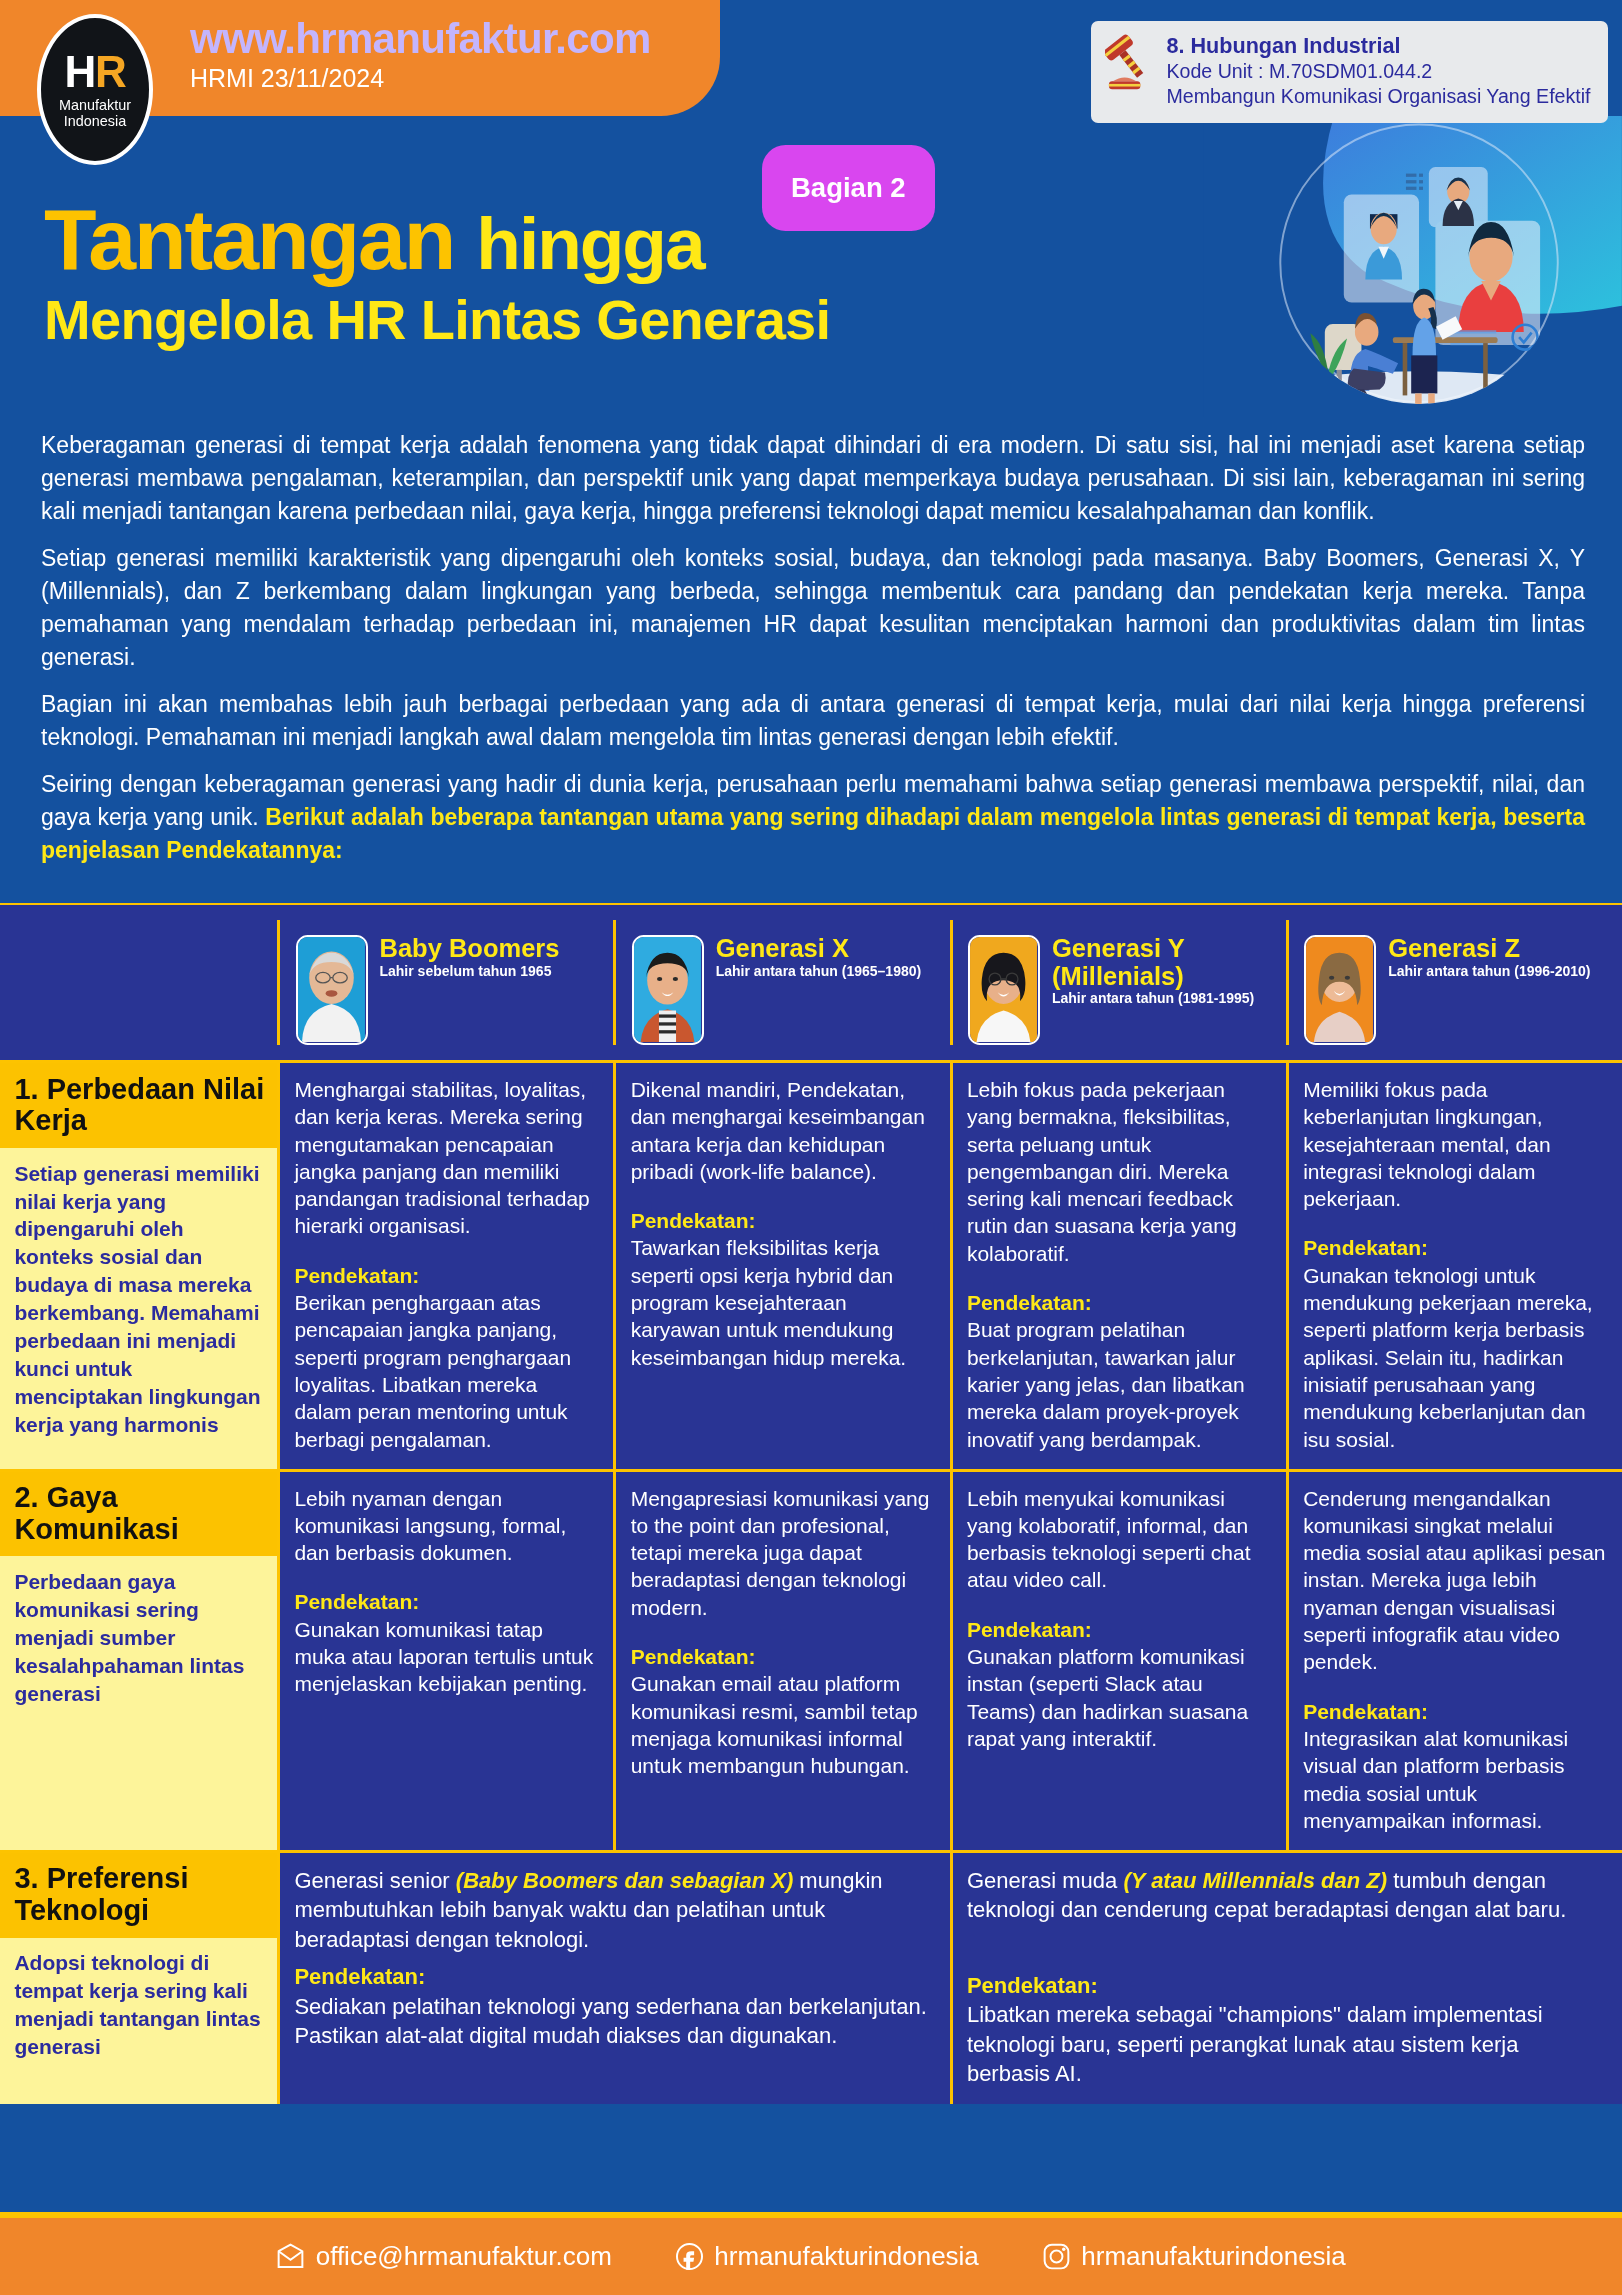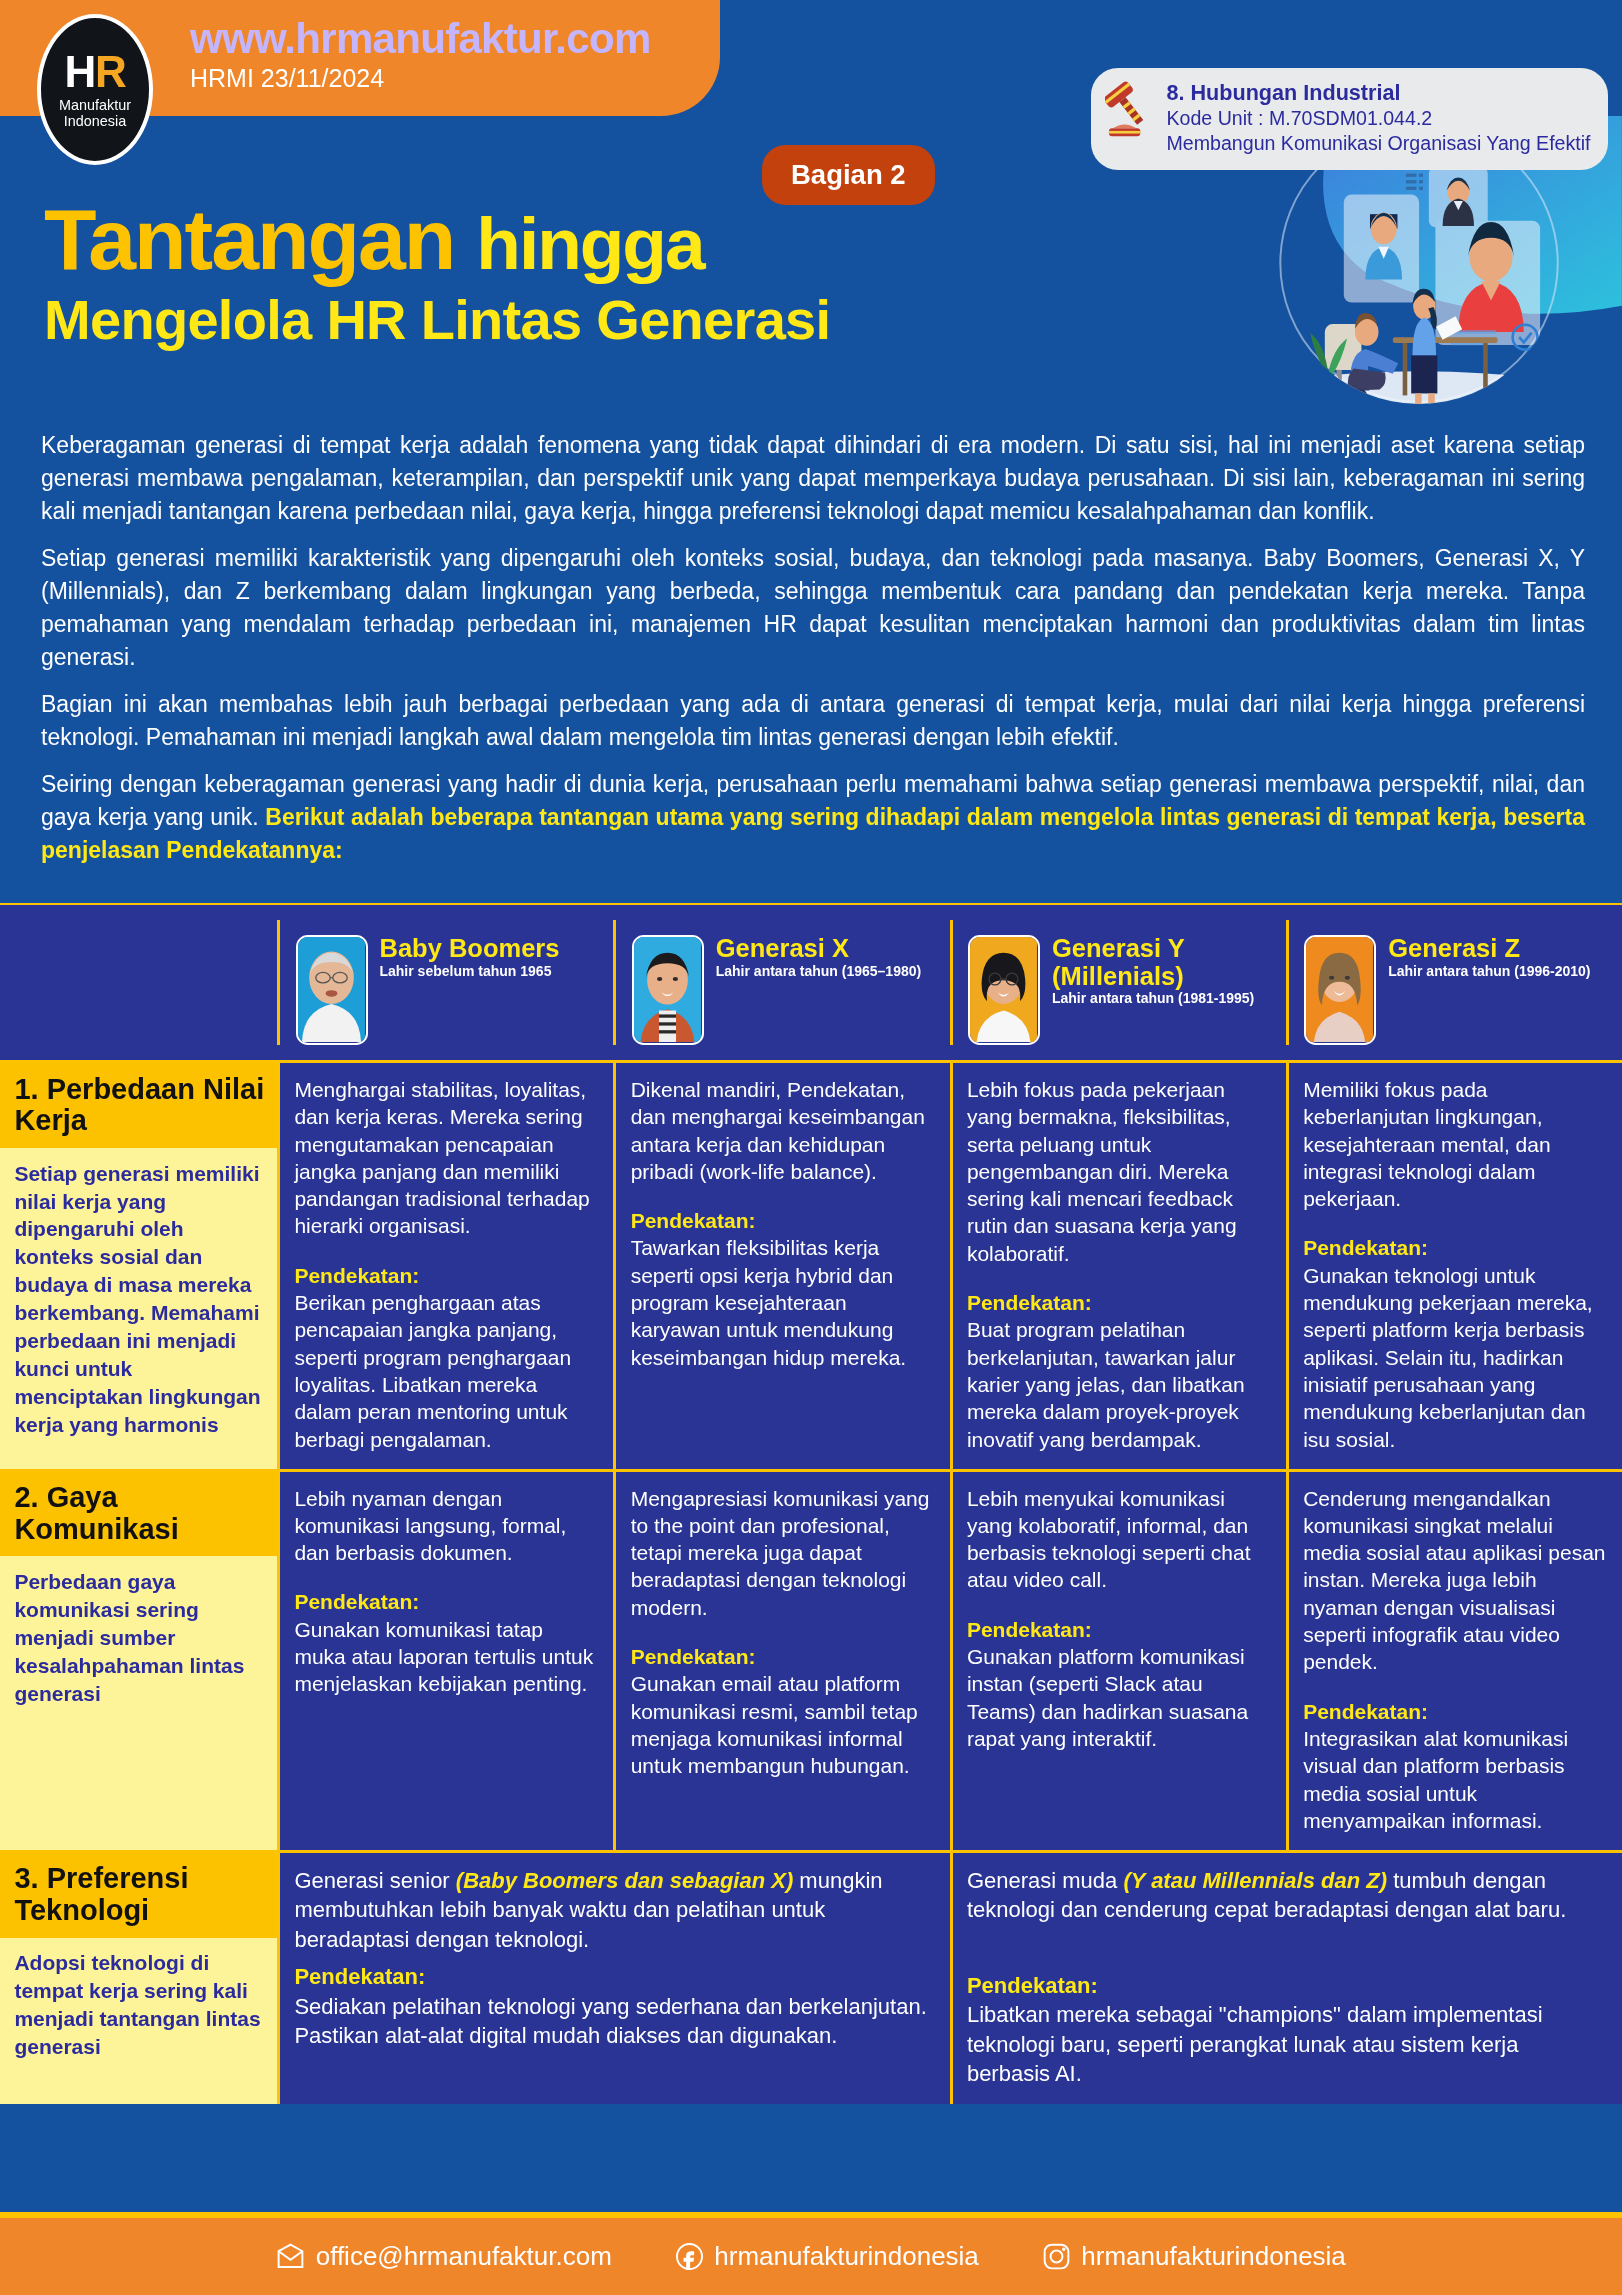--- a/index.html
+++ b/index.html
@@ -47,49 +47,48 @@
     font-size: 42px; font-weight: bold; color: #c4b5fd;
     letter-spacing: -0.7px; line-height: 1.05;
   }
   .site-sub { font-size: 25px; color: #ffffff; margin-top: 2.6px; }
 
   .unit-badge {
     position: absolute;
     right: 14.4px; top: 21px;
     width: 517px;
     background: #e8eaec;
-    border-radius: 27px;
+    border-radius: 7px;
     padding: 13px 14.4px 14.4px 14.4px;
     display: flex; gap: 10.5px; align-items: flex-start;
     z-index: 5;
-    margin-top: 47px;
   }
   .gavel { flex: 0 0 auto; width: 51px; height: 58px; }
   .unit-lines { color: #2b2b9e; }
   .unit-title { font-size: 21.6px; font-weight: bold; line-height: 1.12; }
   .unit-code { font-size: 19.6px; line-height: 1.2; margin-top: 2px; }
   .unit-desc { font-size: 19.6px; line-height: 1.2; margin-top: 1.3px; }
 
   
   .hero {
     position: absolute;
     right: 0; top: 116px;
     width: 419px; height: 301px;
     overflow: hidden;
     z-index: 1;
   }
   .hero svg { display: block; }
 
   .bagian-pill {
     position: absolute;
     left: 762px; top: 145px;
-    background: #c2410c;
+    background: #d946ef;
     color: #ffffff;
     font-size: 27.5px; font-weight: bold;
-    padding: 14px 29px;
+    padding: 27px 29px;
     border-radius: 23.6px;
     z-index: 3;
   }
 
   .title-block { position: absolute; left: 44px; top: 196px; z-index: 3; }
   .title-1 {
     font-size: 86px; font-weight: bold; line-height: 1.0;
     color: #fdc300; letter-spacing: -2px;
   }
   .title-1 .t-dalam { color: #ffe816; font-size: 73px; }

